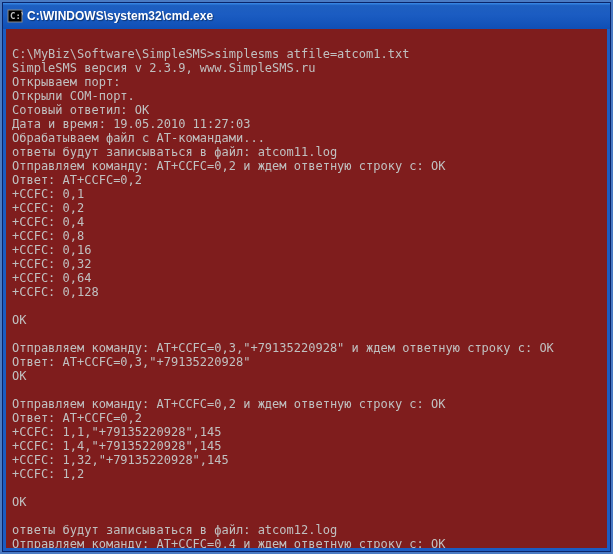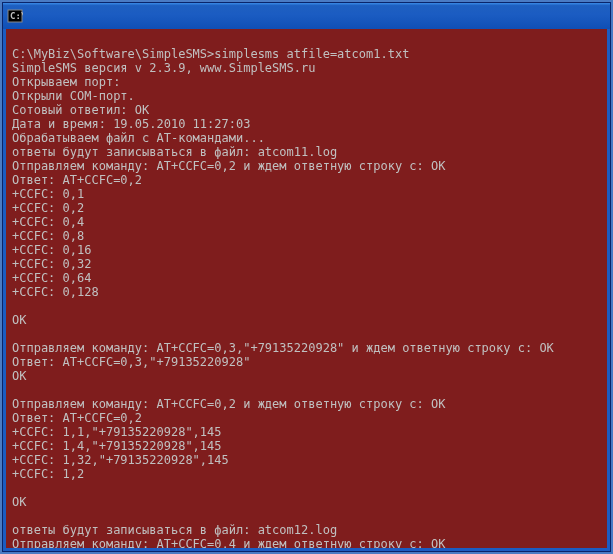--- a/index.html
+++ b/index.html
@@ -60,20 +60,21 @@
 <body>
 
 <div class="window">
   <div class="titlebar">
     <span class="icon">
       <svg width="16" height="16" viewBox="0 0 16 16">
         <rect x="1" y="2" width="14" height="12" fill="#000" stroke="#888" stroke-width="1"></rect>
         <text x="3" y="11" font-size="9" fill="#c0c0c0" font-family="monospace">C:\</text>
       </svg>
     </span>
+    <span class="title">C:\WINDOWS\system32\cmd.exe</span>
   </div>
   <div class="console">
 C:\MyBiz\Software\SimpleSMS&gt;simplesms atfile=atcom1.txt
 SimpleSMS версия v 2.3.9, www.SimpleSMS.ru
 Открываем порт:
 Открыли COM-порт.
 Сотовый ответил: OK
 Дата и время: 19.05.2010 11:27:03
 Обрабатываем файл с AT-командами...
 ответы будут записываться в файл: atcom11.log

